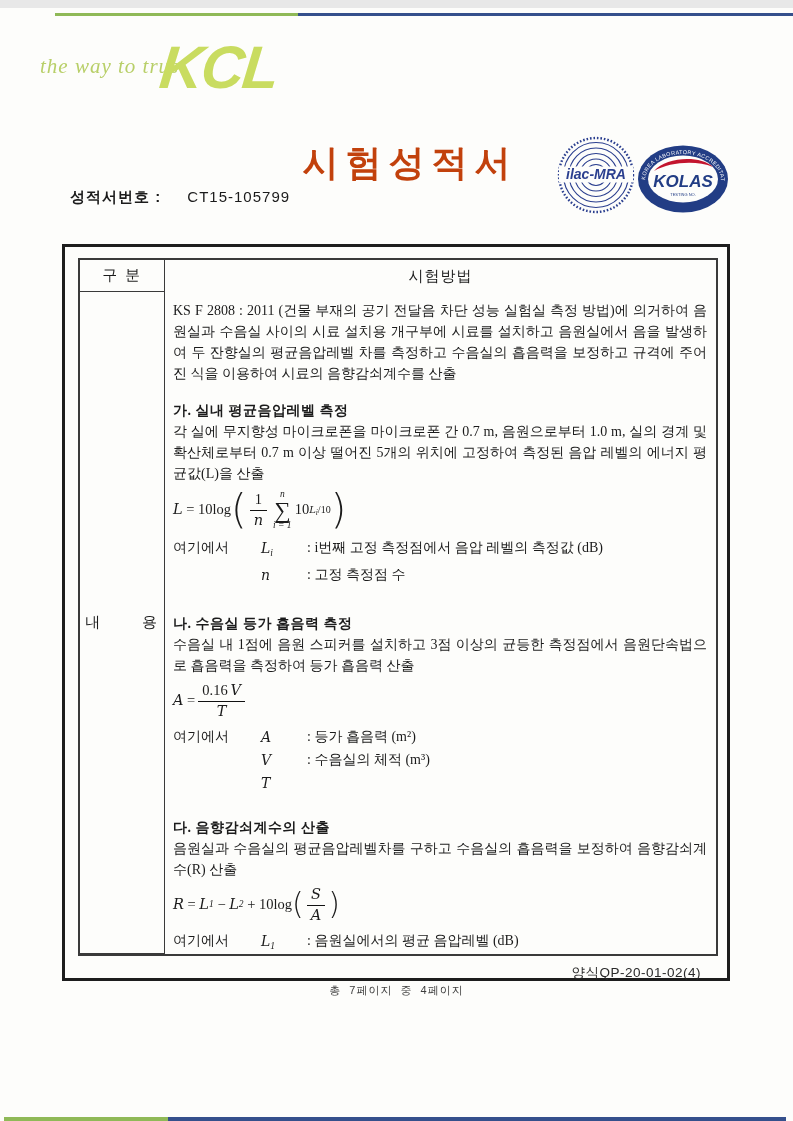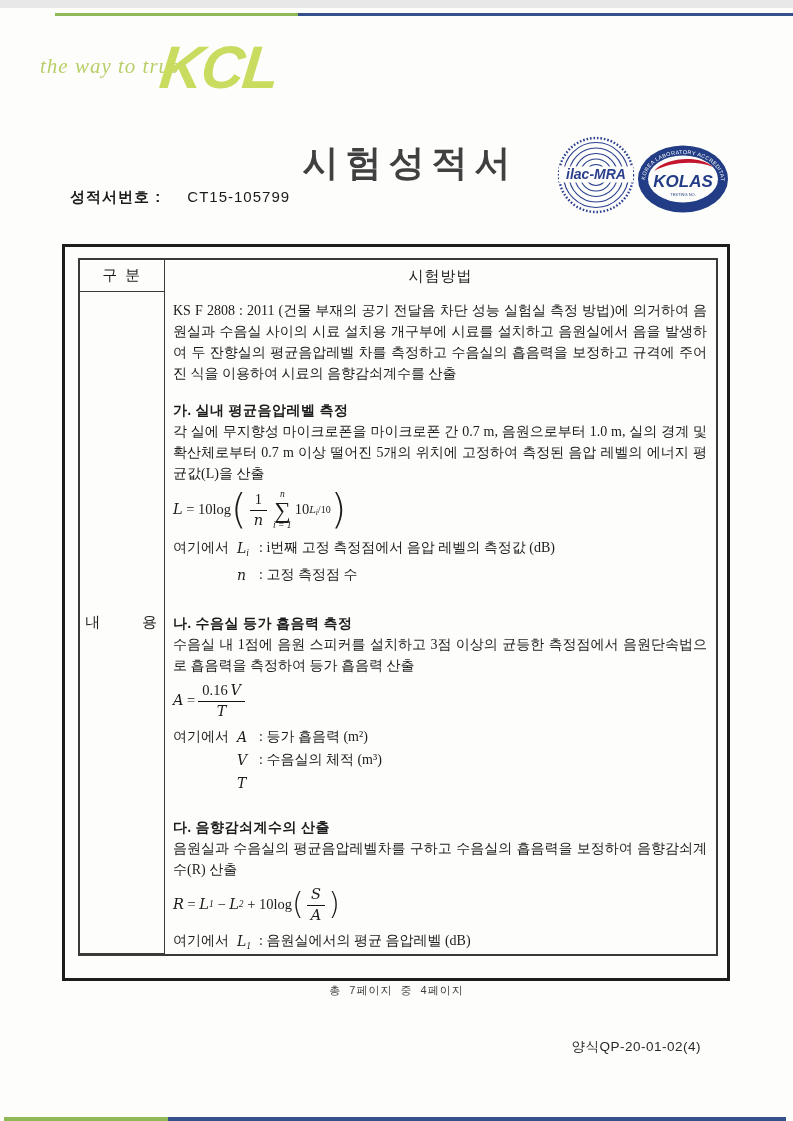--- a/index.html
+++ b/index.html
@@ -22,21 +22,21 @@
     font-style:italic; font-size:21px; color:#b8cf68; letter-spacing:1px;
   }
   .kcl-logo {
     position:absolute; left:160px; top:30px;
     font-family:"Liberation Sans","DejaVu Sans",sans-serif;
     font-size:60px; font-weight:800; font-style:italic; color:#c9dc60;
     letter-spacing:-2px; transform:skewX(-6deg); line-height:1;
   }
   .doc-title {
     position:absolute; left:230px; top:131px; width:360px; text-align:center;
-    font-size:36px; font-weight:700; letter-spacing:7px; color:#404040;
+    font-size:36px; font-weight:700; letter-spacing:7px; color:#c2410c;
     font-family:"Liberation Sans","DejaVu Sans",sans-serif;
   }
   .report-line {
     position:absolute; left:70px; top:180px;
     font-family:"Liberation Sans","DejaVu Sans",sans-serif; font-size:15px;
   }
   .report-line .lbl { font-weight:700; letter-spacing:1px; }
   .report-line .val { margin-left:22px; letter-spacing:1px; }
   .seals { position:absolute; left:556px; top:127px; display:flex; align-items:flex-end; }
   
@@ -74,32 +74,32 @@
   .formula { margin:6px 0; display:flex; align-items:center; line-height:1.1; font-size:14.5px; }
   .frac { display:inline-flex; flex-direction:column; text-align:center; vertical-align:middle; margin:0 3px; }
   .frac .fn { padding:1px 4px 2px; border-bottom:1px solid #111; }
   .frac .fd { padding:2px 4px 0; }
   .sum { display:inline-flex; flex-direction:column; align-items:center; margin:0 3px; font-size:9.5px; font-style:italic; line-height:1; }
   .sum .sigma { font-size:23px; font-style:normal; line-height:0.95; }
   .bp { font-size:40px; font-weight:300; font-family:"DejaVu Sans",sans-serif; line-height:0; position:relative; top:-1px; }
   .bp.small { font-size:30px; }
   .pow { font-size:10px; vertical-align:9px; }
   .pow .msub { font-size:7.5px; vertical-align:-2px; }
-  .wrow { display:flex; line-height:22px; }
+  .wrow { display:flex; line-height:22px;gap:24px; }
   .wpre { width:64px; flex:none; }
   .wvar { flex:none; min-width:22px; }
   .wdesc { flex:1; }
   
   .page-info {
     position:absolute; left:0; top:975px; width:100%; text-align:center;
     font-family:"Liberation Sans","DejaVu Sans",sans-serif;
     font-size:11px; color:#3c3c3c; letter-spacing:1px; word-spacing:4px;
   }
   .form-code {
-    position:absolute; right:92px; top:1030px;
+    position:absolute; right:92px; top:956px;
     font-family:"Liberation Sans","DejaVu Sans",sans-serif;
     font-size:13.5px; color:#2a2a2a; letter-spacing:0.5px;
   }
 </style>
 </head>
 <body>
 
 <div class="page">
 
   <div class="topbar">

